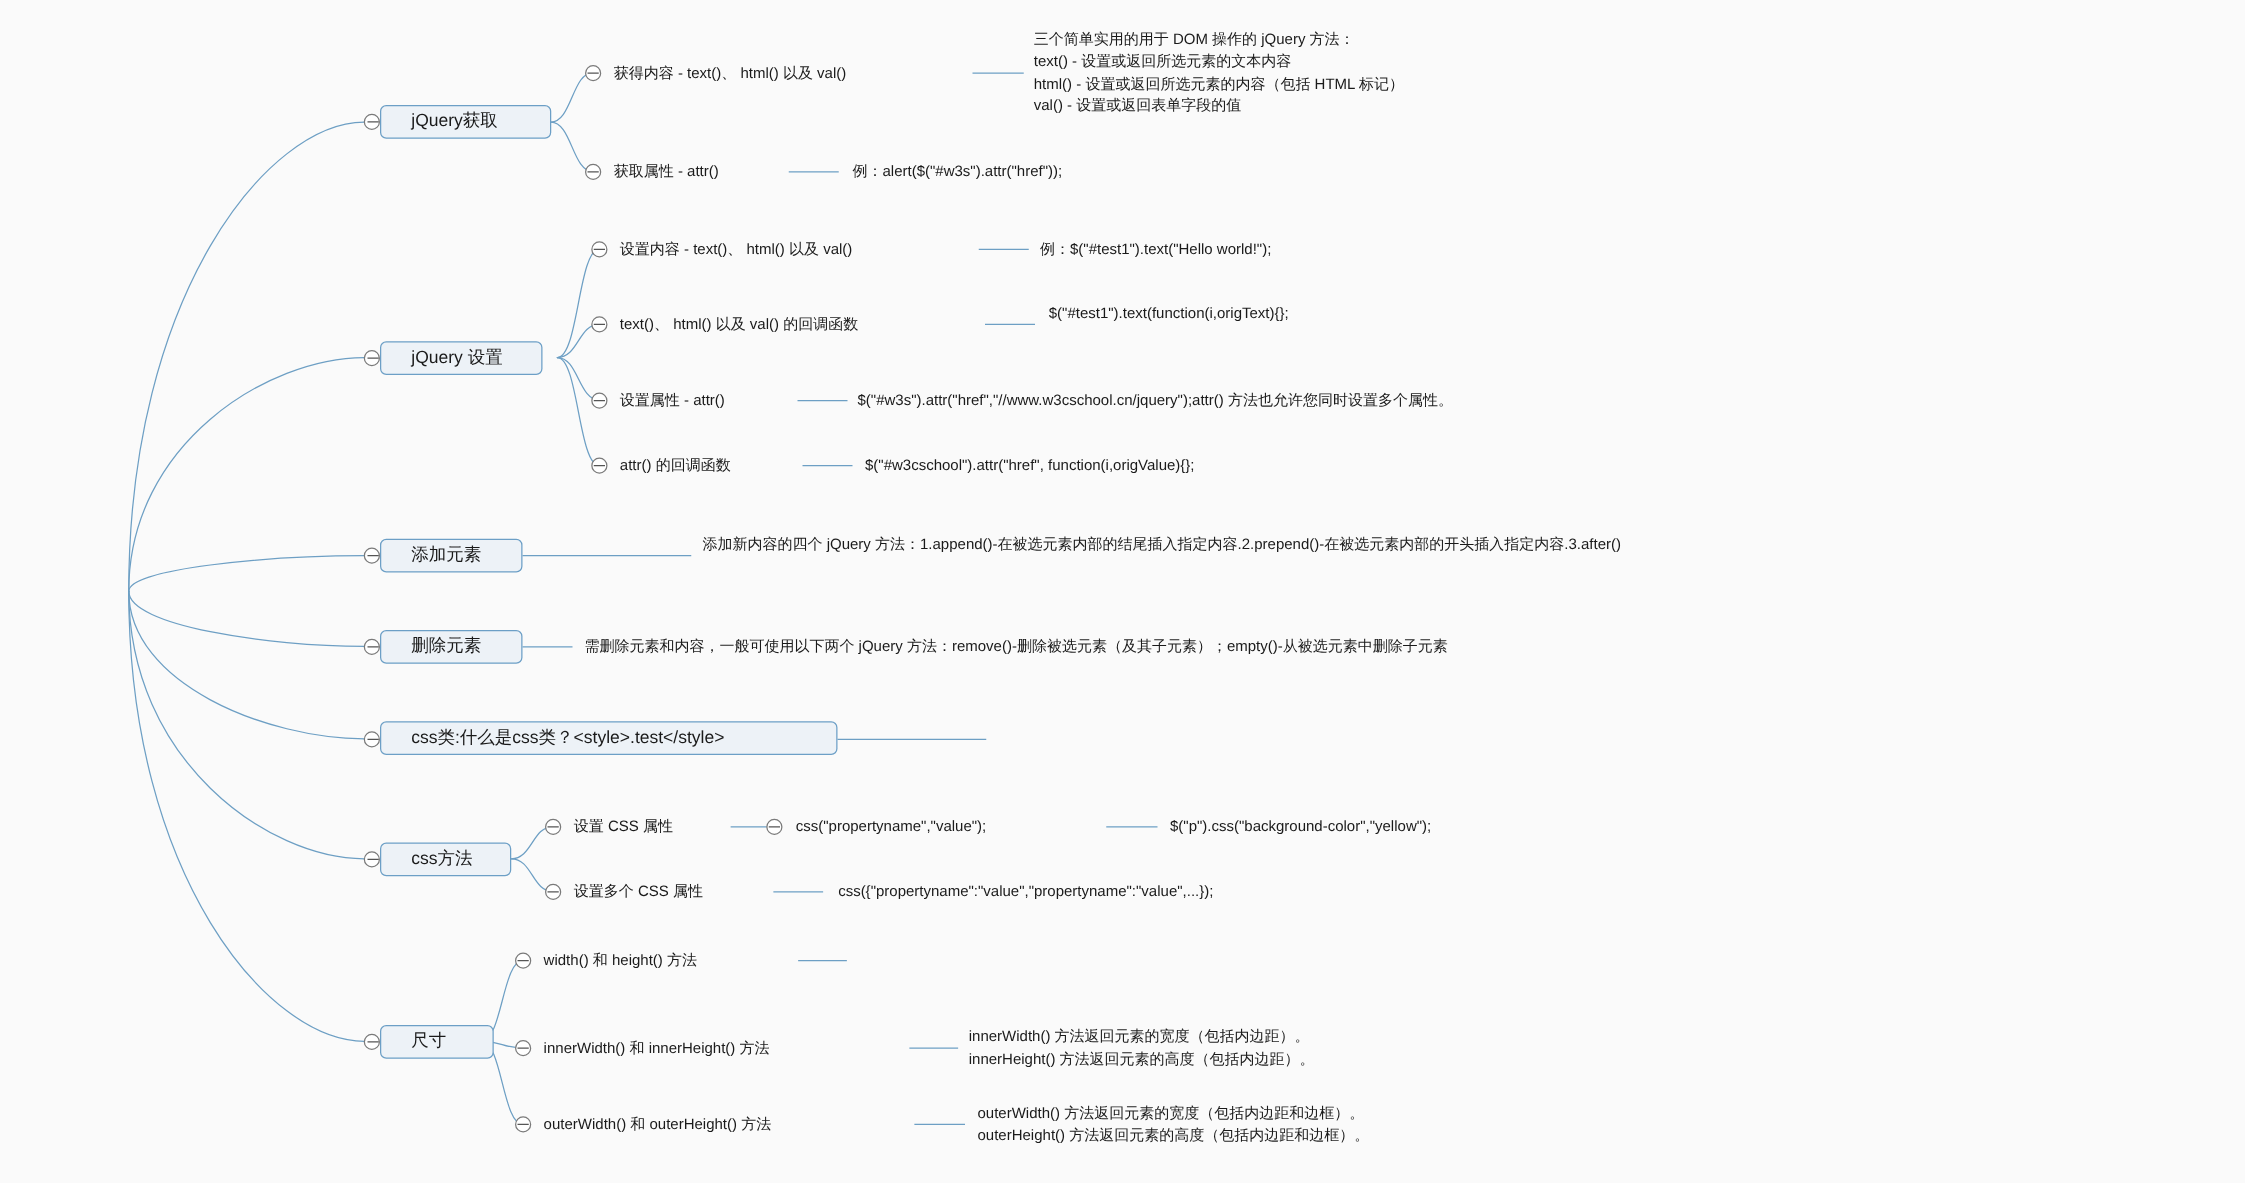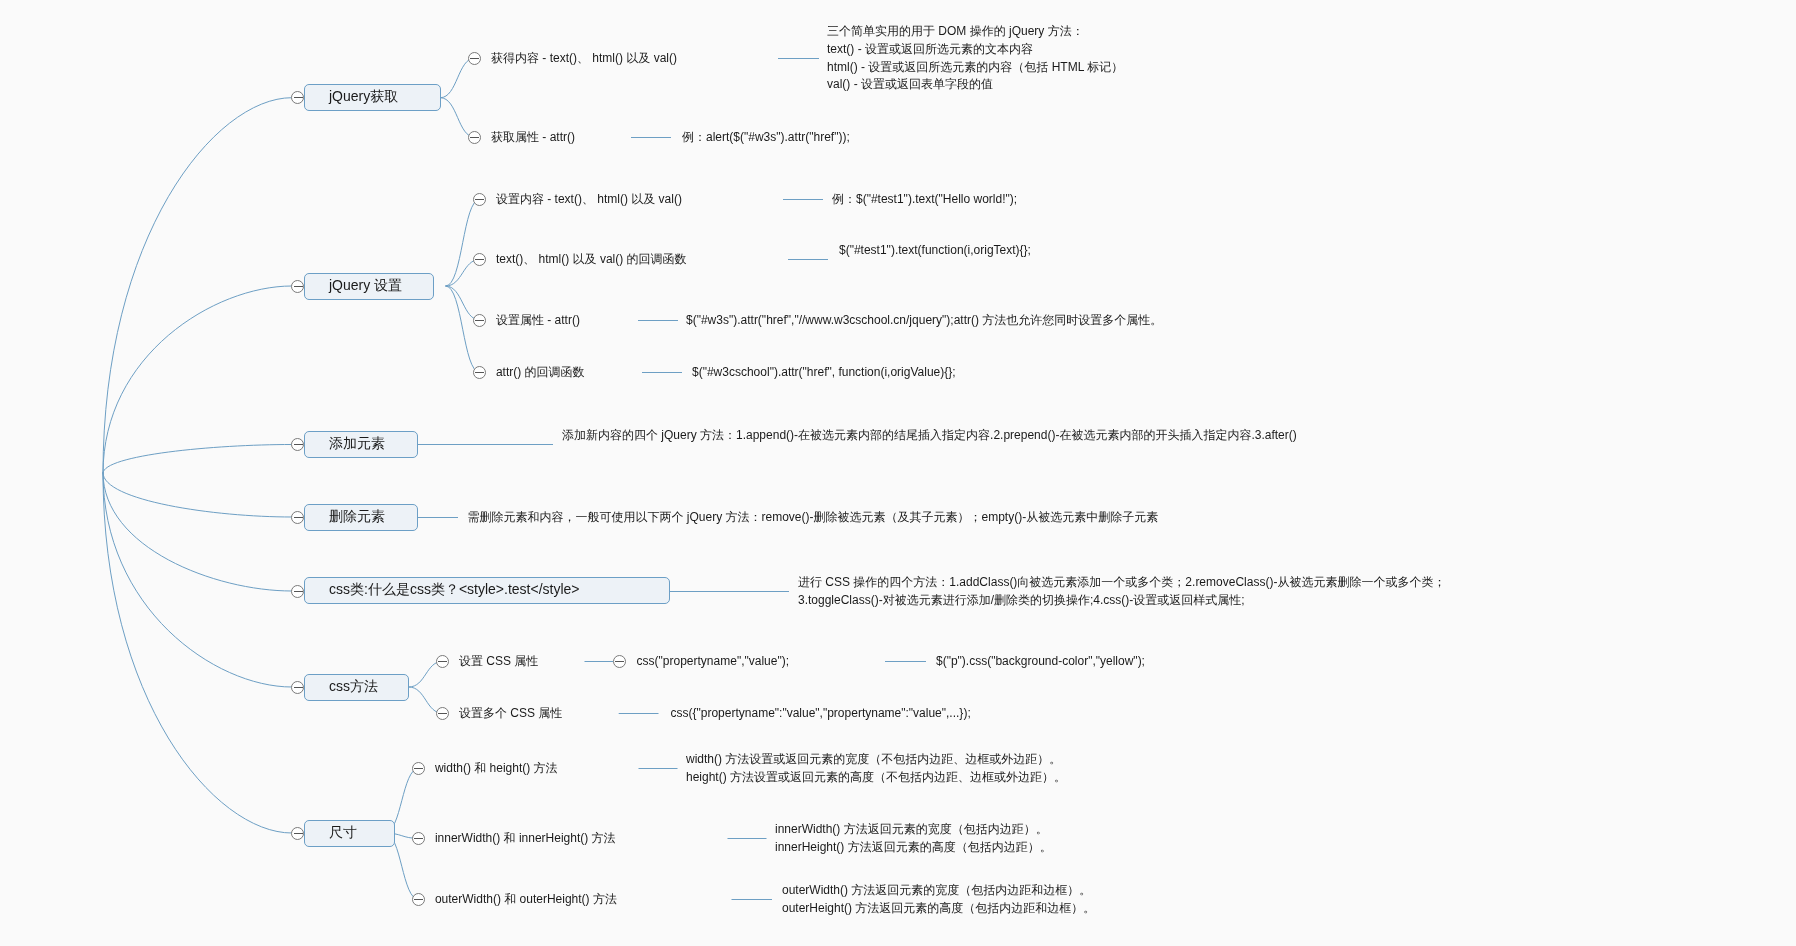--- a/index.html
+++ b/index.html
@@ -132,24 +132,20 @@
 <div class="leaf" style="left:495.9px;top:365.0px">attr() 的回调函数</div>
 <div class="note" style="left:692.0px;top:364.1px">
       <div class="nl">$("#w3cschool").attr("href", function(i,origValue){};</div>
     </div>
 <div class="note" style="left:562.0px;top:427.3px">
       <div class="nl">添加新内容的四个 jQuery 方法：1.append()-在被选元素内部的结尾插入指定内容.2.prepend()-在被选元素内部的开头插入指定内容.3.after()</div>
     </div>
 <div class="note" style="left:467.5px;top:508.6px">
       <div class="nl">需删除元素和内容，一般可使用以下两个 jQuery 方法：remove()-删除被选元素（及其子元素）；empty()-从被选元素中删除子元素</div>
     </div>
-<div class="note" style="left:798.0px;top:573.8px">
-      <div class="nl">进行 CSS 操作的四个方法：1.addClass()向被选元素添加一个或多个类；2.removeClass()-从被选元素删除一个或多个类；</div>
-      <div class="nl">3.toggleClass()-对被选元素进行添加/删除类的切换操作;4.css()-设置或返回样式属性;</div>
-    </div>
 <div class="toggle" style="left:436.1px;top:654.7px">
       <i></i>
     </div>
 <div class="leaf" style="left:459.0px;top:653.7px">设置 CSS 属性</div>
 <div class="toggle" style="left:613.1px;top:654.7px">
       <i></i>
     </div>
 <div class="leaf" style="left:636.6px;top:653.7px">css("propertyname","value");</div>
 <div class="note" style="left:936.0px;top:652.9px">
       <div class="nl">$("p").css("background-color","yellow");</div>
@@ -158,24 +154,20 @@
       <i></i>
     </div>
 <div class="leaf" style="left:459.0px;top:705.8px">设置多个 CSS 属性</div>
 <div class="note" style="left:670.5px;top:704.9px">
       <div class="nl">css({"propertyname":"value","propertyname":"value",...});</div>
     </div>
 <div class="toggle" style="left:412.0px;top:761.8px">
       <i></i>
     </div>
 <div class="leaf" style="left:434.9px;top:760.8px">width() 和 height() 方法</div>
-<div class="note" style="left:686.0px;top:751.1px">
-      <div class="nl">width() 方法设置或返回元素的宽度（不包括内边距、边框或外边距）。</div>
-      <div class="nl">height() 方法设置或返回元素的高度（不包括内边距、边框或外边距）。</div>
-    </div>
 <div class="toggle" style="left:412.0px;top:831.9px">
       <i></i>
     </div>
 <div class="leaf" style="left:434.9px;top:830.9px">innerWidth() 和 innerHeight() 方法</div>
 <div class="note" style="left:775.0px;top:821.2px">
       <div class="nl">innerWidth() 方法返回元素的宽度（包括内边距）。</div>
       <div class="nl">innerHeight() 方法返回元素的高度（包括内边距）。</div>
     </div>
 <div class="toggle" style="left:412.0px;top:893.1px">
       <i></i>

